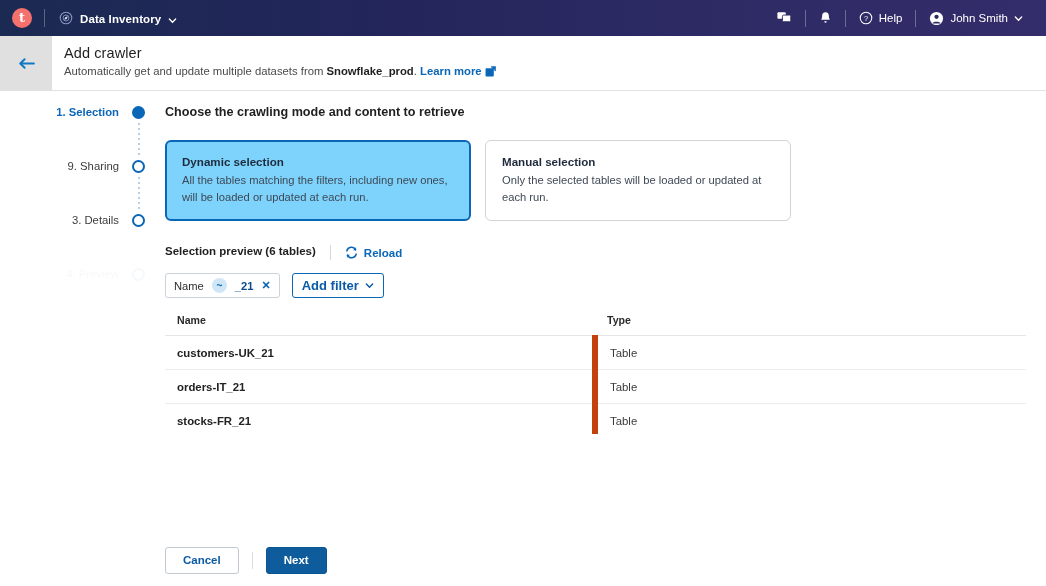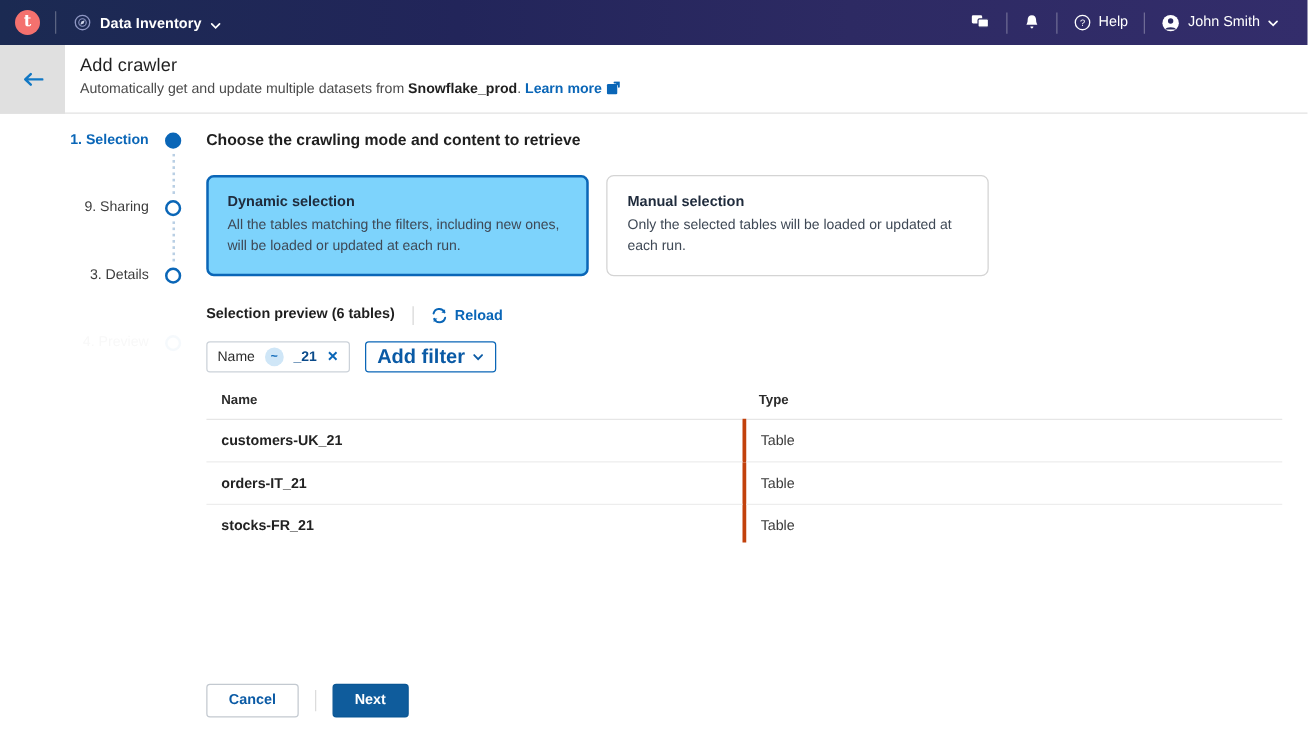--- a/index.html
+++ b/index.html
@@ -106,37 +106,37 @@
     width: 15px; height: 15px; border-radius: 50%;
     background: #cfe6f7; color: #0a66b7;
     font-size: 10px; line-height: 15px; text-align: center; font-weight: bold;
   }
   .chip-val { color: #0a4a8a; font-weight: bold; }
   .chip-x { color: #0a66b7; font-size: 11px; font-weight: bold; }
   .addfilter {
     display: flex; align-items: center; gap: 6px;
     height: 25px; padding: 0 9px;
     border: 1px solid #0a66b7; border-radius: 3px;
-    background: #ffffff; color: #0a5aa5; font-size: 16px; font-weight: bold; cursor: pointer;
+    background: #ffffff; color: #0a5aa5; font-size: 13px; font-weight: bold; cursor: pointer;
   }
 
   
   .tablewrap { margin-top: 16px; width: 861px; height: 120px; overflow: hidden; }
   .tbl { width: 861px; border-collapse: collapse; }
   .tbl th {
     text-align: left; font-size: 10.6px; font-weight: bold; color: #2b2b2b;
     padding: 0 0 9px 12px; border-bottom: 1px solid #e6e6e6;
   }
   .tbl td {
     font-size: 11.4px; color: #222222;
     height: 34px; padding-left: 12px;
     border-bottom: 1px solid #ededed;
   }
   .tbl td.name { font-weight: bold; }
-  .tbl td.type { color: #3a3a3a; font-weight: normal; border-left: 3px solid #c2410c; }
+  .tbl td.type { color: #3a3a3a; font-weight: normal; border-left: 6px solid #c2410c; }
   .col-name { width: 430px; }
 
   
   .footer {
     position: absolute; left: 0; bottom: 0;
     width: 1046px; height: 52px;
     background: #ffffff;
     display: flex; align-items: center; padding-left: 165px;
   }
   .btn {

